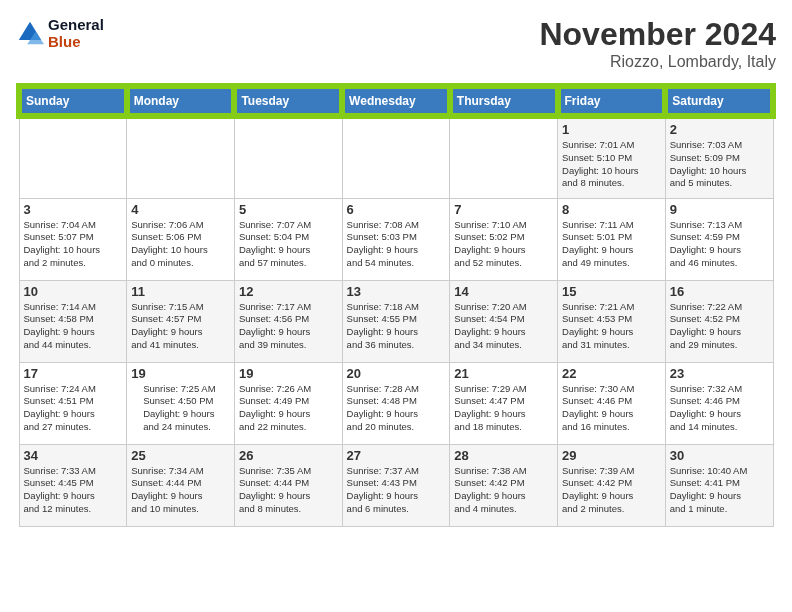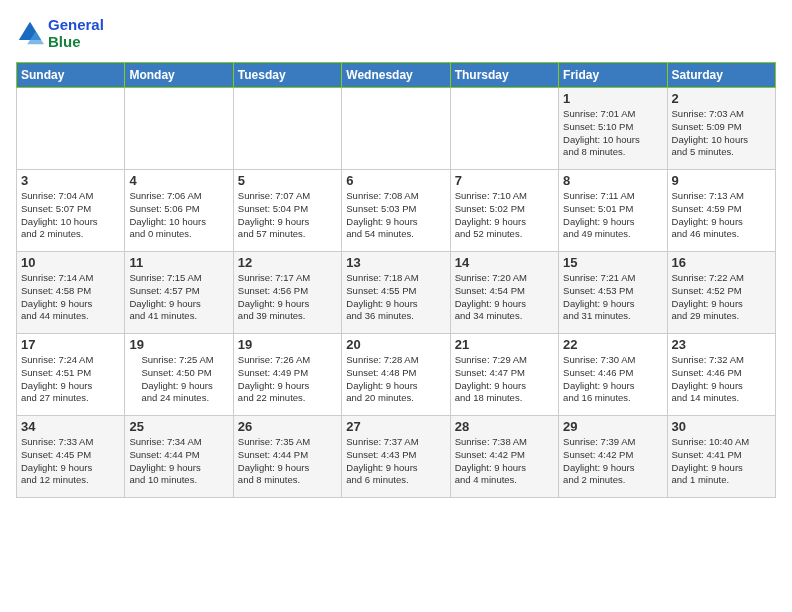--- a/index.html
+++ b/index.html
@@ -42,21 +42,21 @@
       border-collapse: collapse;
       table-layout: fixed;
     }
     thead tr th {
       background: #3a7abf;
       color: #fff;
       font-size: 12px;
       font-weight: bold;
       padding: 5px 4px;
       text-align: left;
-      border: 1px solid #84cc16;
+      border: 6px solid #84cc16;
     }
     tbody tr td {
       border: 1px solid #ccc;
       vertical-align: top;
       padding: 3px 4px;
       font-size: 10px;
       color: #333;
       height: 82px;
       background: #fff;
     }
@@ -81,23 +81,27 @@
 </head>
 <body>
 
 <div class="header">
   <div class="logo">
     <svg class="logo-icon" viewBox="0 0 40 40">
       <polygon points="20,4 36,30 4,30" fill="#1a6bbf"></polygon>
       <polygon points="28,18 40,36 16,36" fill="#4a9ae0" opacity="0.7"></polygon>
     </svg>
     <div>
-      <div style="font-size:15px;font-weight:bold;color:#1d4ed8;">General</div>
-      <div style="font-size:15px;font-weight:bold;color:#15803d;">Blue</div>
+      <div style="font-size:15px;font-weight:bold;color:#0f172a;">General</div>
+      <div style="font-size:15px;font-weight:bold;color:#c2410c;">Blue</div>
     </div>
+  </div>
+  <div class="title-block">
+    <div class="main-title">November 2024</div>
+    <div class="subtitle">Riozzo, Lombardy, Italy</div>
   </div>
 </div>
 
 <table>
   <thead>
     <tr>
     <th>Sunday</th>
         <th>Monday</th>
         <th>Tuesday</th>
         <th>Wednesday</th>

